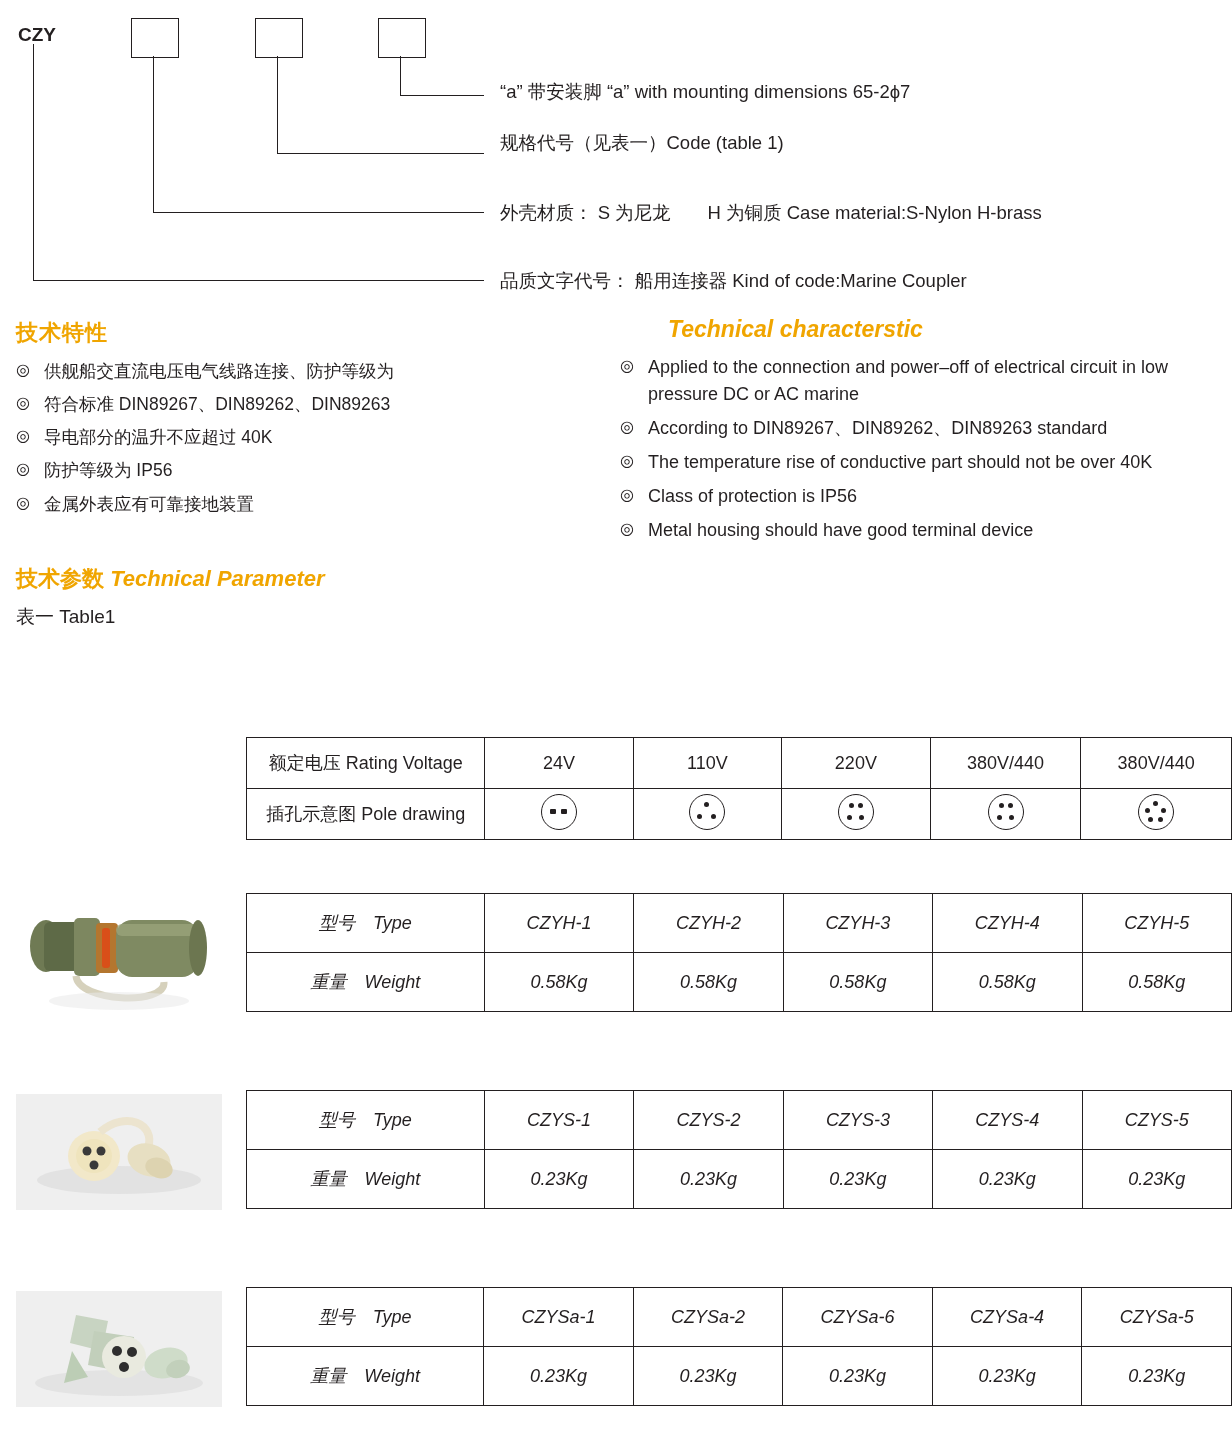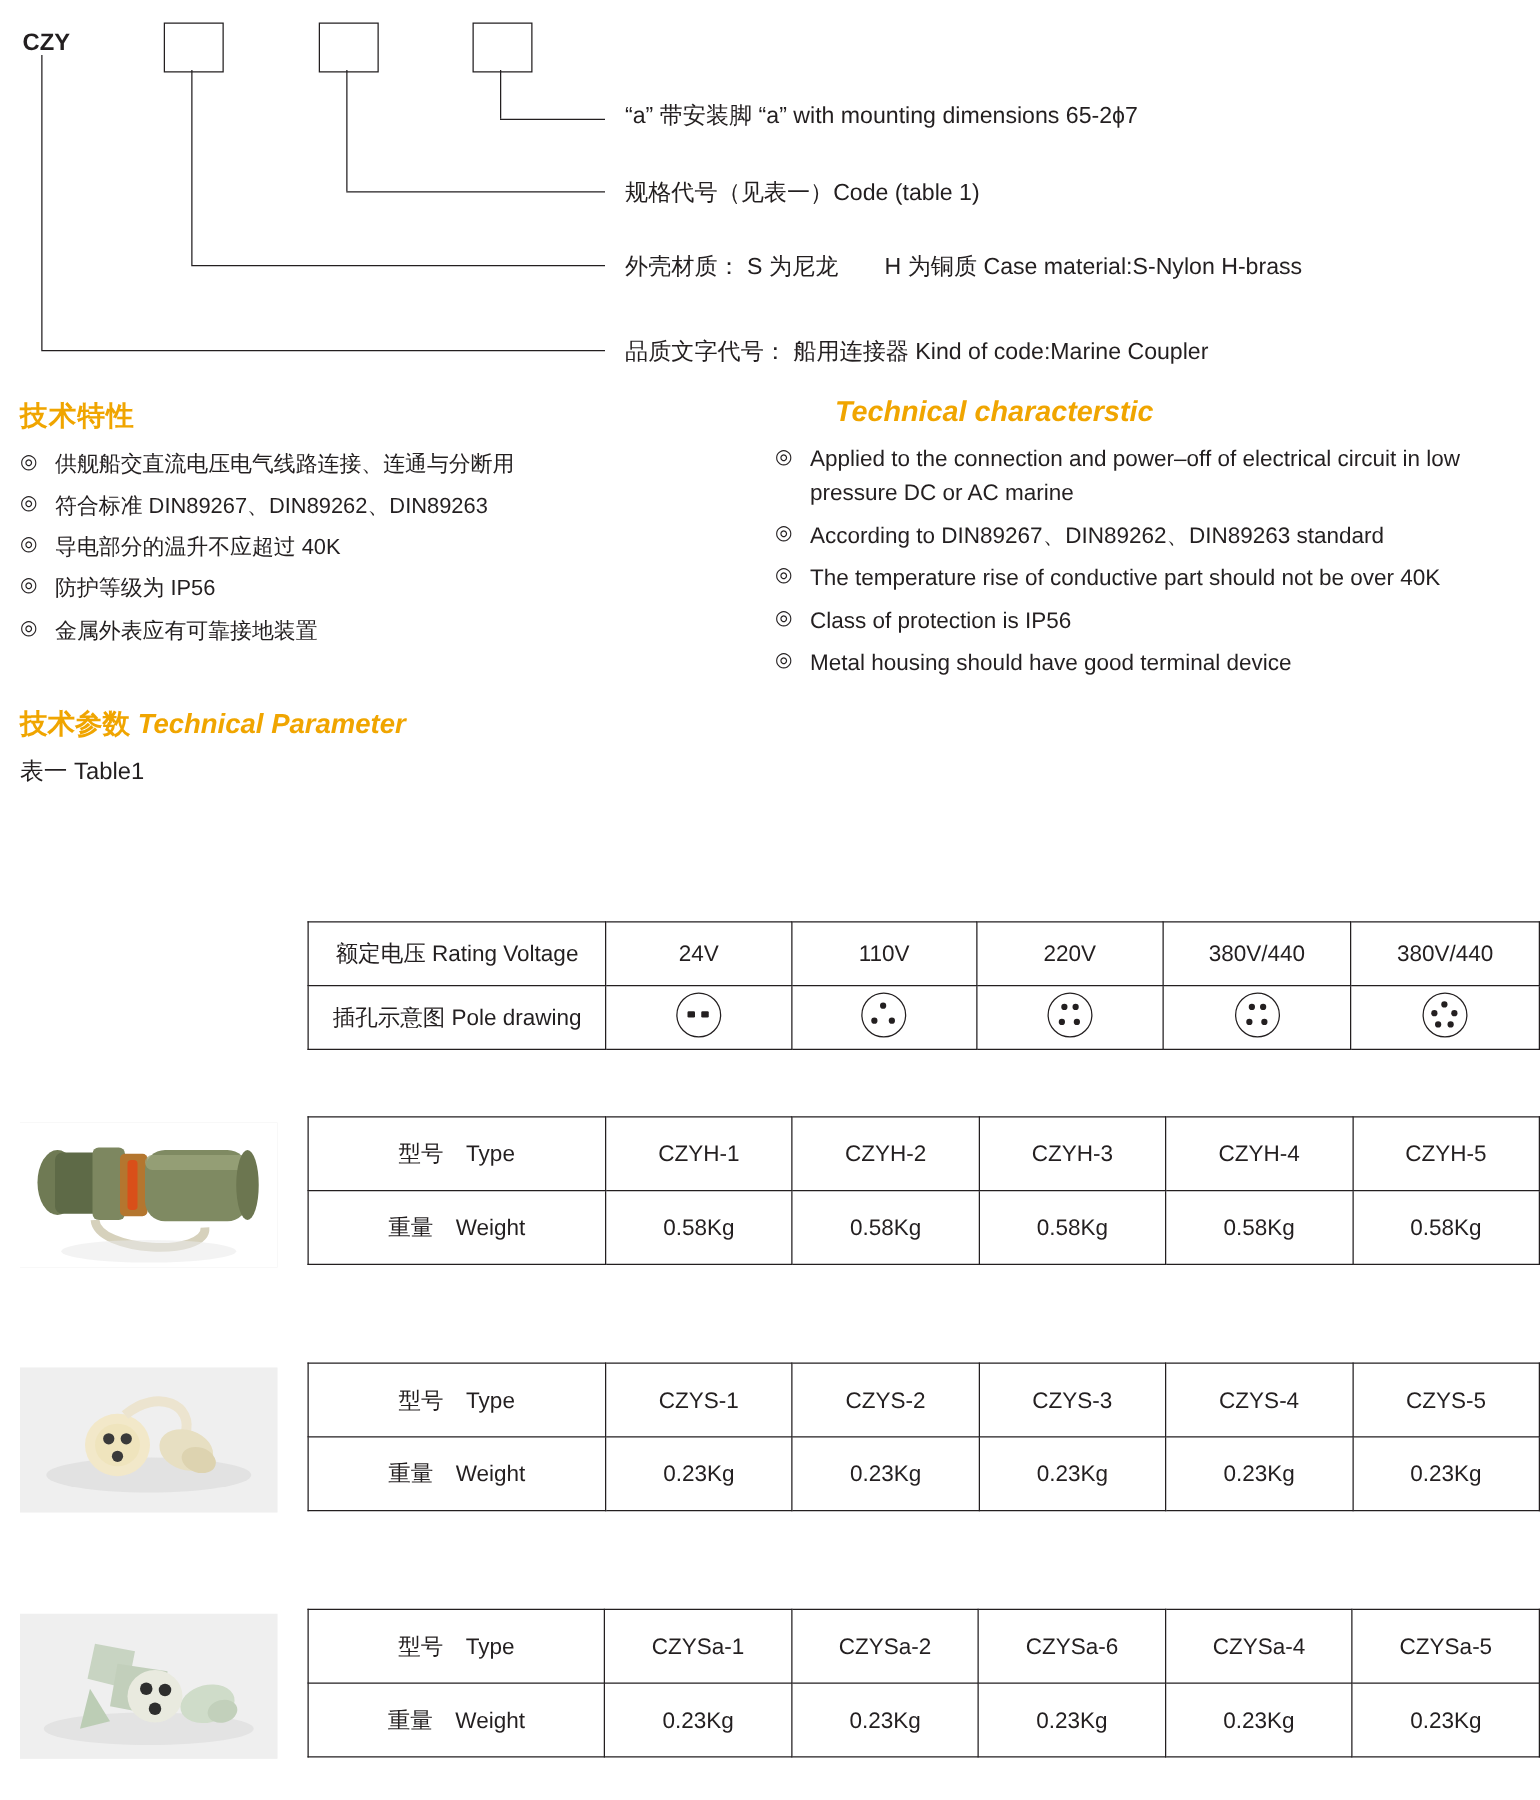--- a/index.html
+++ b/index.html
@@ -192,56 +192,56 @@
     background: #efefef;
     overflow: hidden;
   }
   .photo svg { display: block; }
 
   .tbl-offset {
     position: absolute;
     left: 246px;
   }
   table.prod td.rowhead { width: 246px; }
-  table.prod td { height: 56px; }
+  table.prod td { height: 56px; font-style: italic; }
 </style>
 </head>
 <body>
 
 <div class="code-diagram">
 
   <div class="code-label" style="left:18px; top:24px;">CZY</div>
 
   <div class="code-box" style="left:131px; top:18px; width:46px; height:38px;"></div>
   <div class="code-box" style="left:255px; top:18px; width:46px; height:38px;"></div>
   <div class="code-box" style="left:378px; top:18px; width:46px; height:38px;"></div>
 
   <div class="vline" style="left:400px; top:56px; height:39px;"></div>
   <div class="hline" style="left:400px; top:95px; width:84px;"></div>
   <div class="leader-text" style="left:500px; top:79px;">“a” 带安装脚 “a” with mounting dimensions 65-2ϕ7</div>
 
   <div class="vline" style="left:277px; top:56px; height:97px;"></div>
   <div class="hline" style="left:277px; top:153px; width:207px;"></div>
-  <div class="leader-text" style="left:500px; top:141px;">规格代号（见表一）Code (table 1)</div>
+  <div class="leader-text" style="left:500px; top:130px;">规格代号（见表一）Code (table 1)</div>
 
   <div class="vline" style="left:153px; top:56px; height:156px;"></div>
   <div class="hline" style="left:153px; top:212px; width:331px;"></div>
   <div class="leader-text" style="left:500px; top:200px;">外壳材质： S 为尼龙　　H 为铜质 Case material:S-Nylon  H-brass</div>
 
   <div class="vline" style="left:33px; top:44px; height:236px;"></div>
   <div class="hline" style="left:33px; top:280px; width:451px;"></div>
   <div class="leader-text" style="left:500px; top:268px;">品质文字代号： 船用连接器 Kind of code:Marine Coupler</div>
 </div>
 
 <div class="tech-section">
   <div class="tech-head-cn">技术特性</div>
   <div class="tech-head-en">Technical characterstic</div>
 
   <ul class="bullet-list cn">
-    <li><span class="bullet-icon">◎</span><span>供舰船交直流电压电气线路连接、连通与分断用</span></li>
+    <li><span class="bullet-icon">◎</span><span>供舰船交直流电压电气线路连接、防护等级为</span></li>
     <li><span class="bullet-icon">◎</span><span>符合标准 DIN89267、DIN89262、DIN89263</span></li>
     <li><span class="bullet-icon">◎</span><span>导电部分的温升不应超过 40K</span></li>
     <li><span class="bullet-icon">◎</span><span>防护等级为 IP56</span></li>
     <li><span class="bullet-icon">◎</span><span>金属外表应有可靠接地装置</span></li>
   </ul>
 
   <ul class="bullet-list en">
     <li><span class="bullet-icon">◎</span><span>Applied to the connection and power–off of electrical circuit in low pressure DC or AC marine</span></li>
     <li><span class="bullet-icon">◎</span><span>According to DIN89267、DIN89262、DIN89263 standard</span></li>
     <li><span class="bullet-icon">◎</span><span>The temperature rise of conductive part should not be over 40K</span></li>

